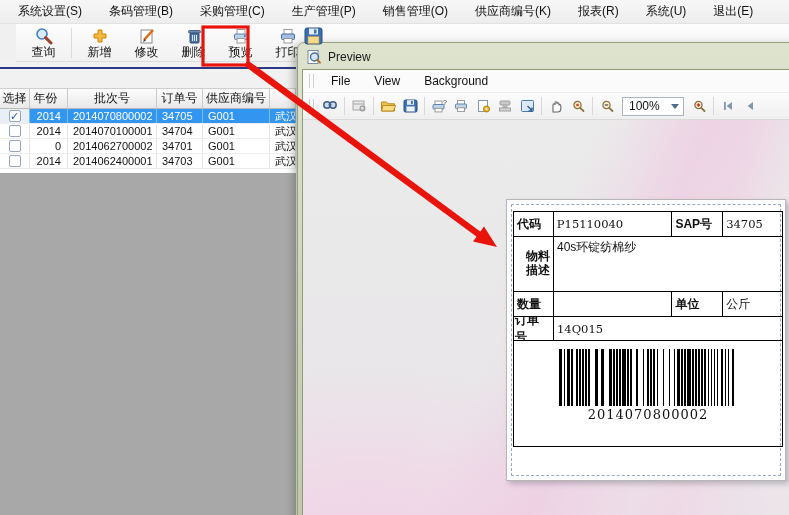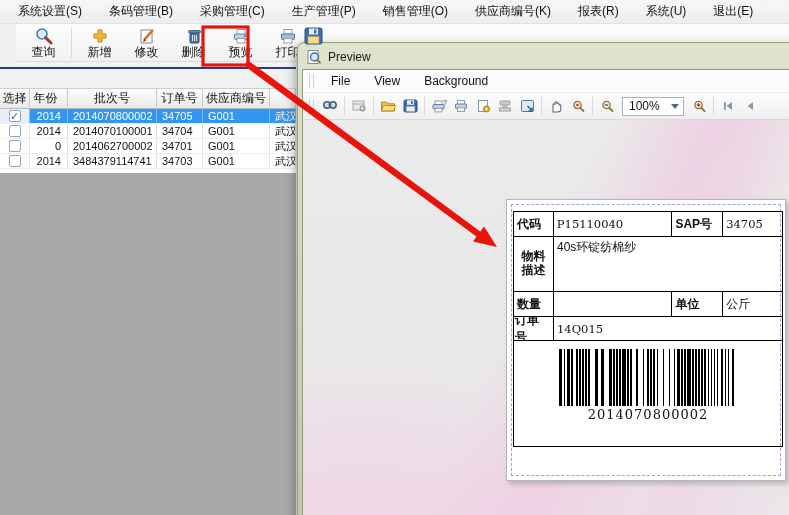--- a/index.html
+++ b/index.html
@@ -78,21 +78,21 @@
   .lrow { display:flex; border-bottom:1px solid #000; }
   .lc { border-right:1px solid #000; padding:2px 3px; overflow:hidden; }
   .lc:last-child { border-right:none; }
   .lhead { font-weight:bold; display:flex; align-items:center; }
   .lval { font-family:"DejaVu Serif","Liberation Serif",serif; font-size:11.5px; display:flex; align-items:center; }
   .lval.cjk { font-family:"Liberation Sans","DejaVu Sans",sans-serif; font-size:12px; }
   .w-lab { width:40px; } .w-val { width:119px; } .w-lab2 { width:51px; } .w-val2 { width:59px; }
   .w-rest { flex:1; }
   .r1 { height:25px; } .r3 { height:25px; } .r4 { height:24px; } .r5 { height:26px; }
   .r2 { height:55px; }
-  .r2 .lhead { justify-content:center; text-align:center; line-height:1.15; }
+  .r2 .lhead { justify-content:center; text-align:right; line-height:1.15; }
   .r2 .lval { align-items:flex-start; }
   .rbar { height:106px; display:flex; flex-direction:column; align-items:center; justify-content:flex-start; padding-top:8px; }
   #barcode-bars { display:flex; height:57px; align-items:stretch; }
   #barcode-bars span { display:block; height:100%; }
   .bar-b { background:#000; } .bar-w { background:transparent; }
   .bcode-text { font-family:"DejaVu Serif","Liberation Serif",serif; font-size:13px; margin-top:1px; letter-spacing:1px; }
 
   
   .annot { position:absolute; left:0; top:0; width:789px; height:515px; pointer-events:none; z-index:50; }
 
@@ -229,21 +229,21 @@
       <div class="gc c-batch">2014062700002</div>
       <div class="gc c-order">34701</div>
       <div class="gc c-scode">G001</div>
       <div class="gc c-sname">武汉</div>
     </div>
     <div class="grow">
       <div class="gc c-sel">
           <span class="chk"></span>
         </div>
       <div class="gc c-year">2014</div>
-      <div class="gc c-batch">3484379114741</div>
+      <div class="gc c-batch">2014062400001</div>
       <div class="gc c-order">34703</div>
       <div class="gc c-scode">G001</div>
       <div class="gc c-sname">武汉</div>
     </div>
     <div style="height:4px; background:#fff;"></div>
   </div>
 </div>
 
 <div class="pwindow">
   <div class="ptitle">

